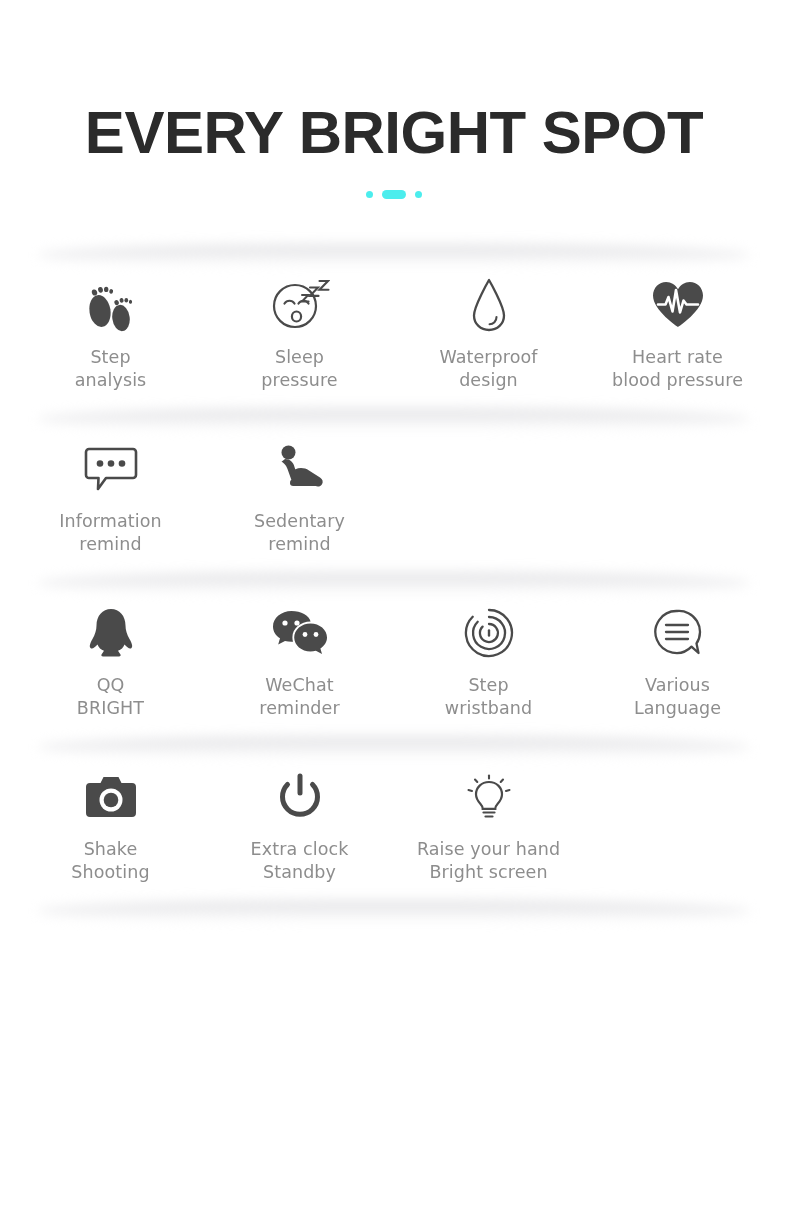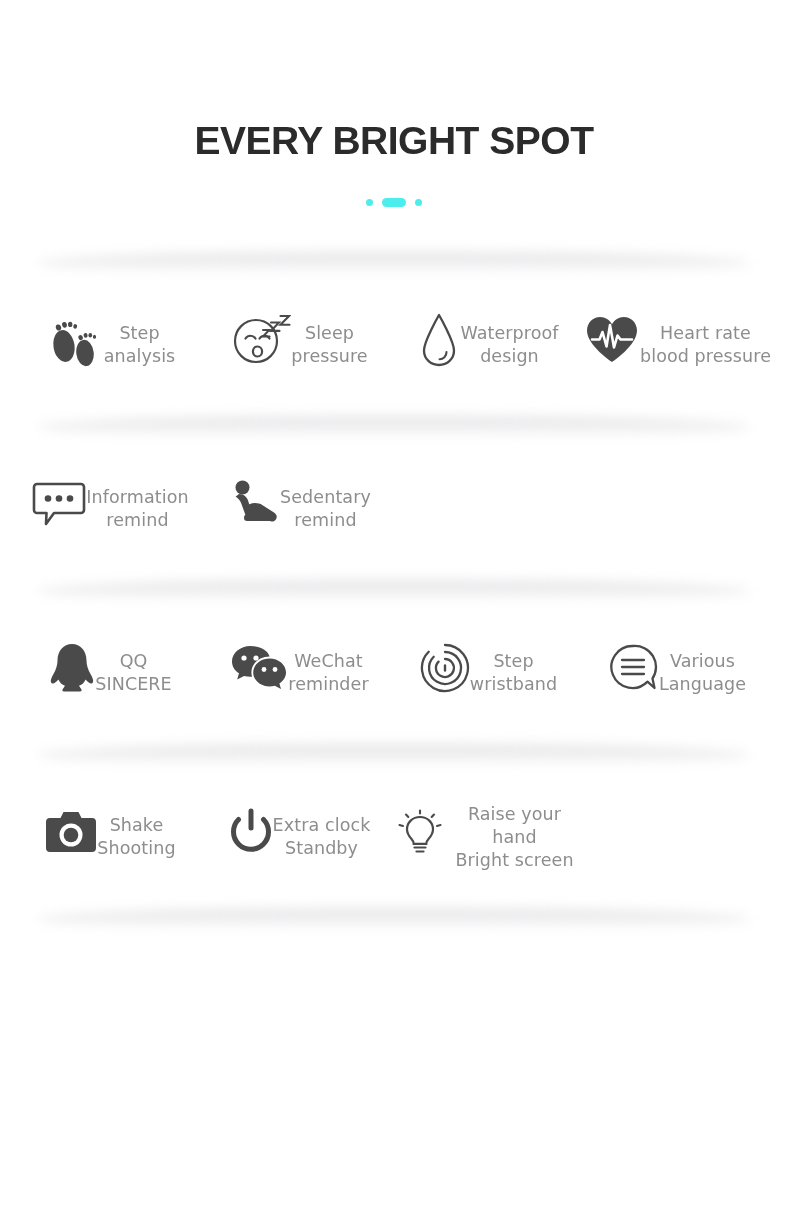--- a/index.html
+++ b/index.html
@@ -21,24 +21,24 @@
     height: 1214px;
     background: #ffffff;
   }
 
   
   .header {
     padding-top: 96px;
     text-align: center;
   }
   .headline {
-    margin: 16px;
+    margin: 8px;
     font-family: "Liberation Sans", "DejaVu Sans", sans-serif;
     font-weight: 700;
-    font-size: 39px;
+    font-size: 60px;
     line-height: 58px;
     letter-spacing: -0.5px;
     color: #2b2b2b;
     text-transform: uppercase;
   }
   .headline .line {
     display: block;
     white-space: nowrap;
   }
 
@@ -86,21 +86,21 @@
     top: 0;
     height: 22px;
     background: linear-gradient(to bottom, #e4e4e6 0%, #ebebed 35%, #f6f6f7 72%, #ffffff 100%);
     filter: blur(6px);
     border-radius: 50% / 60%;
     pointer-events: none;
   }
 
   .feature-cell {
     display: flex;
-    flex-direction: row;
+    flex-direction: column;
     align-items: center;
     justify-content: center;
   }
 
   .icon-box {
     height: 62px;
     display: flex;
     align-items: center;
     justify-content: center;
   }
@@ -247,21 +247,21 @@
 
     <div class="feature-row">
 
       <div class="feature-cell">
         <div class="icon-box">
           <svg width="46" height="50" viewBox="0 0 46 50" fill="#4a4a4a">
             <path d="M23 1 C14.5 1, 8.5 8, 8.5 17.5 C8.5 22, 7 26.5, 4.5 31 C2 35.5, 1 38.5, 2.5 40 C4 41.5, 7 39.5, 9.5 36.5 C10.5 39.5, 13 41.8, 16 42.8 L13.5 46.5 C13 47.5, 13.8 48.5, 15 48.5 H31 C32.2 48.5, 33 47.5, 32.5 46.5 L30 42.8 C33 41.8, 35.5 39.5, 36.5 36.5 C39 39.5, 42 41.5, 43.5 40 C45 38.5, 44 35.5, 41.5 31 C39 26.5, 37.5 22, 37.5 17.5 C37.5 8, 31.5 1, 23 1 Z"></path>
           </svg>
         </div>
         <div class="feature-label">QQ
-SINCERE</div>
+BRIGHT</div>
       </div>
 
       <div class="feature-cell">
         <div class="icon-box">
           <svg width="58" height="46" viewBox="0 0 58 46" fill="#4a4a4a">
             <path d="M20.5 1 C10.3 1, 2 7.9, 2 16.4 C2 21.2, 4.7 25.5, 9 28.3 L7.2 34.5 L14 31 C16 31.5, 18.2 31.8, 20.5 31.8 C21 31.8, 21.5 31.8, 22 31.7 C21.6 30.3, 21.4 28.8, 21.4 27.3 C21.4 18.5, 29.6 11.5, 39.6 11.5 C38 5.5, 30.2 1, 20.5 1 Z"></path>
             <circle cx="14" cy="13" r="2.6" fill="#ffffff"></circle>
             <circle cx="26" cy="13" r="2.6" fill="#ffffff"></circle>
             <path d="M39.5 13.5 C30.5 13.5, 23.2 19.8, 23.2 27.5 C23.2 35.2, 30.5 41.5, 39.5 41.5 C41.4 41.5, 43.2 41.2, 44.9 40.7 L51 44 L49.4 38.5 C53.4 36, 56 32, 56 27.5 C56 19.8, 48.6 13.5, 39.5 13.5 Z"></path>
             <circle cx="34" cy="24.5" r="2.4" fill="#ffffff"></circle>

